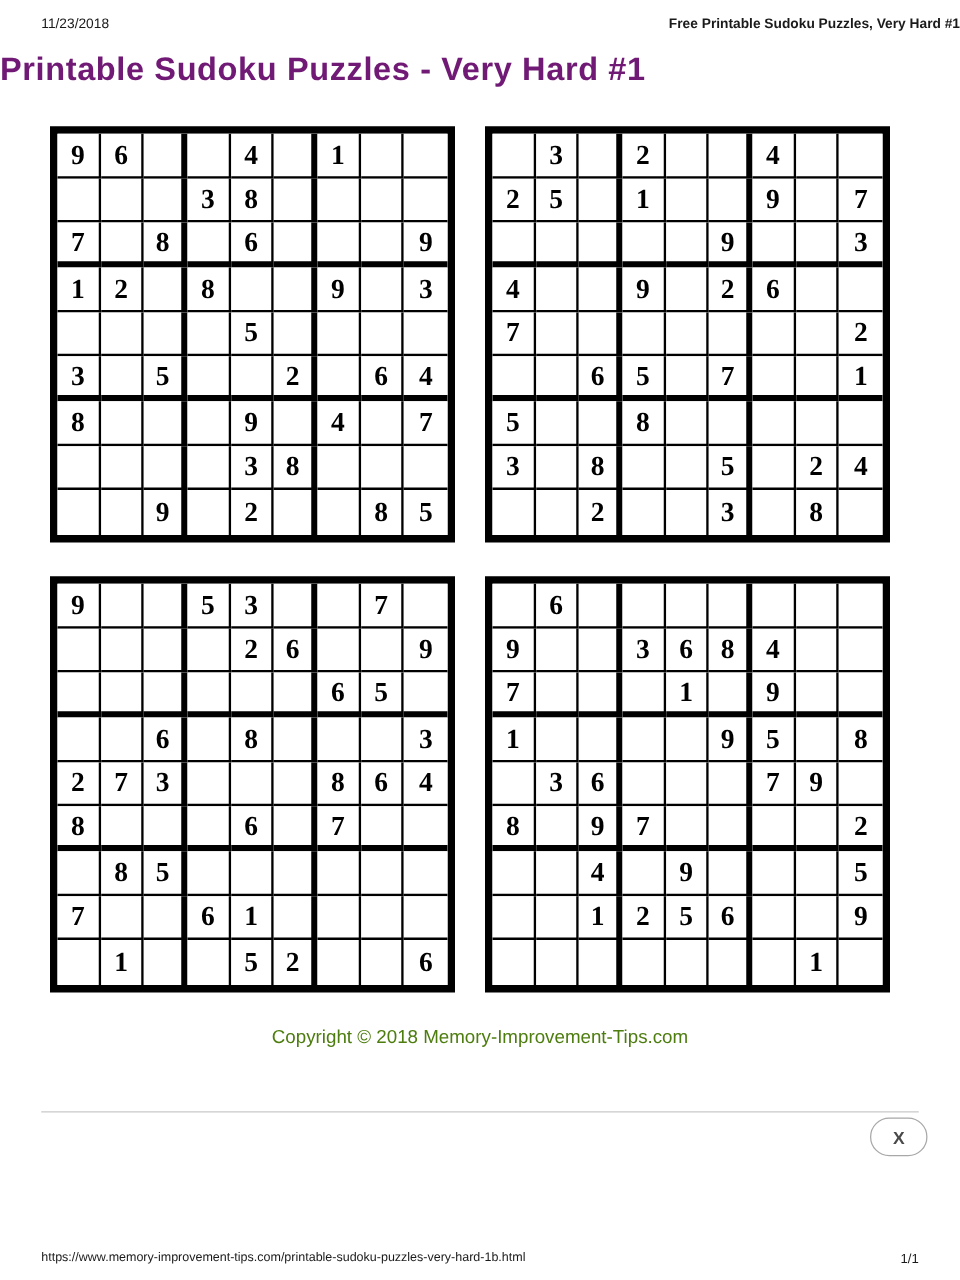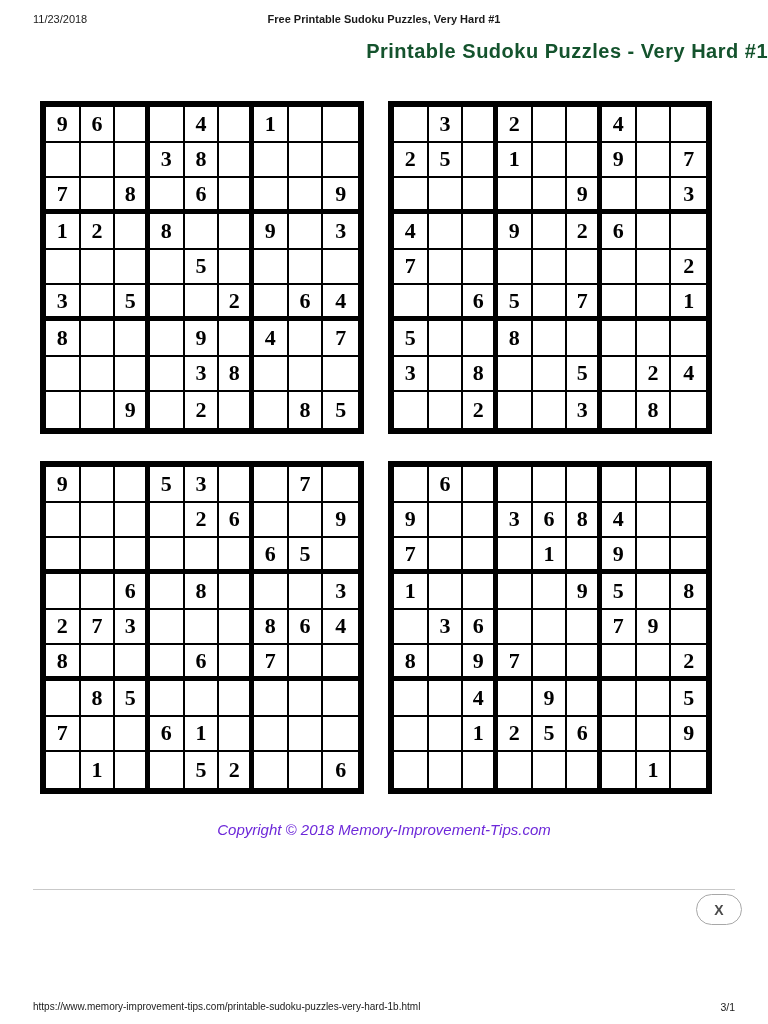--- a/index.html
+++ b/index.html
@@ -1,35 +1,35 @@
 <!DOCTYPE html>
 <html><head>
 <meta charset="utf-8">
 <style>
   * { margin:0; padding:0; box-sizing:border-box; }
   html,body { width:768px; height:1024px; background:#ffffff; font-family:"Liberation Sans", sans-serif; position:relative; overflow:hidden; }
 
   .print-date { position:absolute; left:33px; top:13px; font-size:11px; color:#1a1a1a; }
-  .print-header { position:absolute; left:0; top:13px; width:768px; text-align:center; font-size:11px; font-weight:600; color:#1a1a1a; }
-
-  .page-title { position:absolute; left:0; top:40px; width:768px; text-align:right; font-size:20px; font-weight:bold; letter-spacing:0.5px; color:#14532d; }
+  .print-header { position:absolute; left:0; top:13px; width:768px; text-align:right; font-size:11px; font-weight:600; color:#1a1a1a; }
+
+  .page-title { position:absolute; left:0; top:40px; width:768px; text-align:left; font-size:26px; font-weight:bold; letter-spacing:0.5px; color:#701a75; }
 
   .sudoku { position:absolute; width:324px; height:333px; border:6px solid #000; background:#fff; display:grid; grid-template-columns:repeat(9,1fr); grid-template-rows:repeat(9,1fr); }
   #puzzle-1 { left:40px;  top:101px; }
   #puzzle-2 { left:388px; top:101px; }
   #puzzle-3 { left:40px;  top:461px; }
   #puzzle-4 { left:388px; top:461px; }
 
   .cell { display:flex; align-items:center; justify-content:center; border-right:2px solid #000; border-bottom:2px solid #000; font-family:"Liberation Serif", serif; font-weight:bold; font-size:22px; color:#000; background:#fff; }
   .cell.box-r { border-right-width:5px; }
   .cell.box-b { border-bottom-width:5px; }
   .cell.last-c { border-right:none; }
   .cell.last-r { border-bottom:none; }
 
-  .copyright { position:absolute; left:0; top:821px; width:768px; text-align:center; font-size:15px; color:#6d28d9;font-style:italic; }
+  .copyright { position:absolute; left:0; top:821px; width:768px; text-align:center; font-size:15px; color:#4d7c0f; }
 
   .divider { position:absolute; left:33px; top:889px; width:702px; height:1px; background:#c9c9c9; }
 
   .close-btn { position:absolute; left:696px; top:894px; width:46px; height:31px; border:1.5px solid #a8a8a8; border-radius:16px; background:#fff; display:flex; align-items:center; justify-content:center; font-size:14px; font-weight:bold; color:#4a4a4a; cursor:pointer; }
 
   .footer-url { position:absolute; left:33px; top:1001px; font-size:10px; color:#1a1a1a; }
   .page-indicator { position:absolute; right:33px; top:1001px; font-size:10.5px; color:#1a1a1a; }
 </style>
 </head>
 <body>
@@ -374,13 +374,13 @@
 
 <div class="copyright">Copyright © 2018 Memory-Improvement-Tips.com</div>
 
 <div class="divider"></div>
 
 <div class="close-btn">
   <span>X</span>
 </div>
 
 <div class="footer-url">https://www.memory-improvement-tips.com/printable-sudoku-puzzles-very-hard-1b.html</div>
-<div class="page-indicator">3/1</div>
+<div class="page-indicator">1/1</div>
 
 </body></html>

